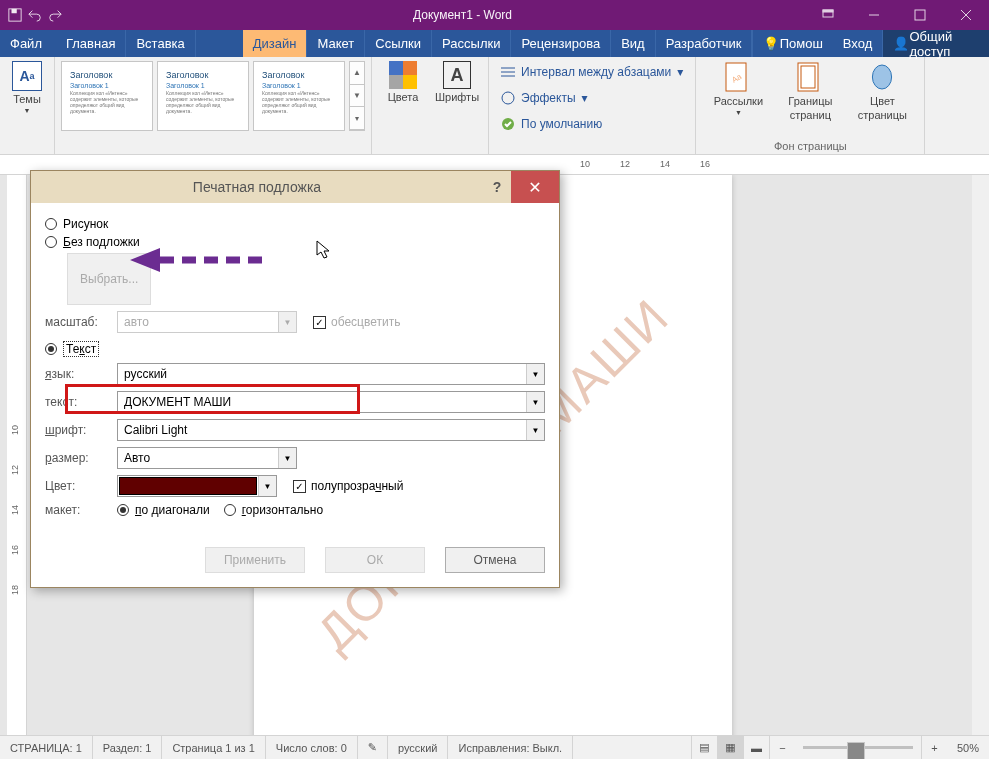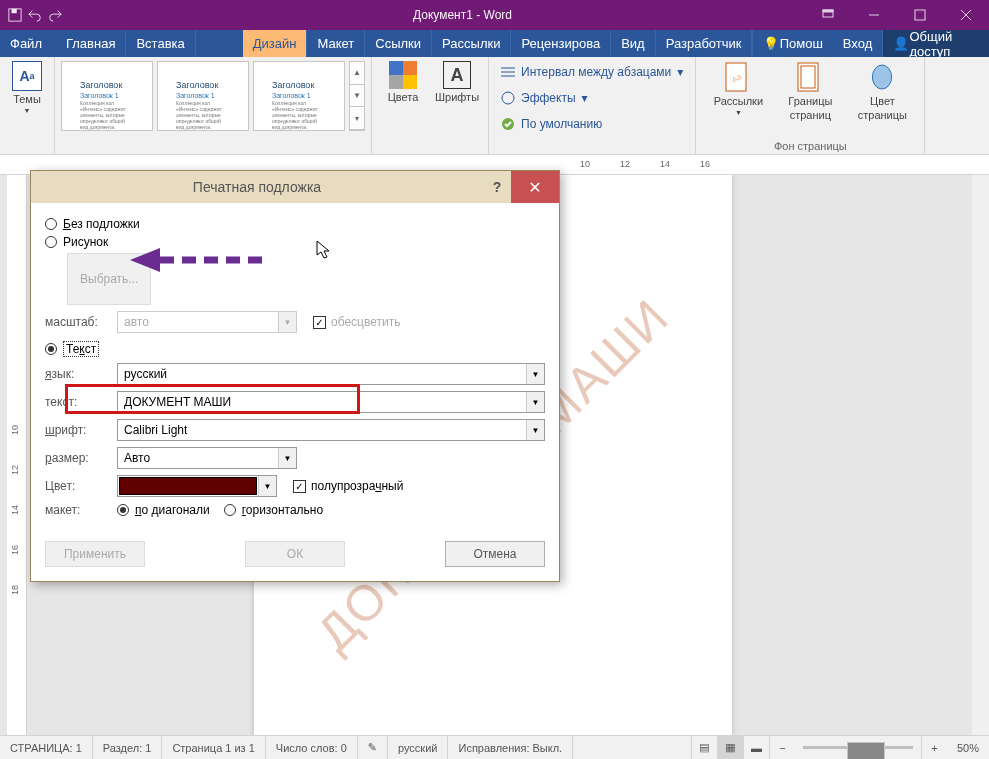--- a/index.html
+++ b/index.html
@@ -22,21 +22,21 @@
 .ribbon-tabs .helpicon, .ribbon-tabs .share { display:flex; align-items:center; padding:0 10px; border-left:1px solid #3a67a8; }
 .ribbon-tabs .share { background:#1e3f6e; }
 
 
 .ribbon { height:98px; background:#f1f1f1; border-bottom:1px solid #d4d4d4; display:flex; font-size:11px; color:#444; }
 .group { border-right:1px solid #d4d4d4; padding:4px 6px 2px; display:flex; flex-direction:column; }
 .group .grouplabel { text-align:center; font-size:11px; color:#666; margin-top:auto; padding-top:2px; }
 .themes-btn { width:42px; display:flex; flex-direction:column; align-items:center; gap:2px; }
 .aa-box { width:30px; height:30px; border:1px solid #2b579a; display:flex; align-items:center; justify-content:center; font-weight:bold; font-size:14px; color:#2b579a; background:#fff; }
 .gallery { display:flex; gap:4px; align-items:flex-start; }
-.thumb { width:92px; height:70px; background:#fff; border:1px solid #c6c6c6; padding:18px; font-size:7px; overflow:hidden; }
+.thumb { width:92px; height:70px; background:#fff; border:1px solid #c6c6c6; padding:8px; font-size:7px; overflow:hidden; }
 .thumb .thead { font-size:9px; color:#1f4e79; margin-bottom:2px; }
 .thumb .tsub { font-size:7px; color:#2e74b5; margin-bottom:1px; }
 .thumb .tbody { font-size:5px; color:#777; line-height:1.2; }
 .gallery-more { width:16px; height:70px; border:1px solid #c6c6c6; background:#fdfdfd; display:flex; flex-direction:column; }
 .gallery-more div { flex:1; display:flex; align-items:center; justify-content:center; border-bottom:1px solid #c6c6c6; font-size:8px; color:#666; }
 .colors-btn,.fonts-btn { display:flex; flex-direction:column; align-items:center; gap:2px; width:50px; }
 .colorgrid { width:28px; height:28px; display:grid; grid-template:1fr 1fr/1fr 1fr; }
 .fontA { width:28px; height:28px; border:1px solid #333; display:flex; align-items:center; justify-content:center; font-size:18px; font-weight:bold; }
 .fmt-col { display:flex; flex-direction:column; gap:12px; padding:4px 6px; font-size:12px; color:#2b579a; }
 .fmt-row { display:flex; align-items:center; gap:6px; }
@@ -77,21 +77,21 @@
 .combo .cval { flex:1; padding:0 6px; }
 .combo .cdrop { width:18px; height:100%; border-left:1px solid #ccc; background:#f0f0f0; display:flex; align-items:center; justify-content:center; font-size:8px; }
 .combo.small { flex:0 0 180px;gap:19px; }
 .combo.disabled { color:#aaa; border-color:#ccc; }
 .chk { width:13px; height:13px; border:1px solid #333; margin-right:5px; display:inline-flex; align-items:center; justify-content:center; font-size:10px; }
 .chk.checked::after { content:"✓"; }
 .colorswatch { flex:0 0 160px; height:22px; border:1px solid #999; display:flex; }
 .colorswatch .sw { flex:1; background:#600000; border:1px solid #000; margin:1px; }
 .colorswatch .cdrop { width:18px; border-left:1px solid #ccc; background:#f0f0f0; display:flex; align-items:center; justify-content:center; font-size:8px; }
 .highlight-box { position:absolute; border:3px solid #d01717; pointer-events:none; }
-.dlg-btns { display:flex; justify-content:space-between; gap:20px; margin-top:24px; }
+.dlg-btns { display:flex; justify-content:flex-end; gap:20px; margin-top:30px; }
 .dlg-btns .btn { width:100px; padding:5px 0; text-align:center; }
 
 
 .status { position:absolute; bottom:0; left:0; right:0; height:24px; background:#f1f1f1; border-top:1px solid #d4d4d4; display:flex; align-items:center; font-size:11px; color:#555; }
 .status .scell { padding:0 10px; border-right:1px solid #d4d4d4; height:100%; display:flex; align-items:center; }
 .status .sright { margin-left:auto; display:flex; align-items:center; height:100%; }
 .status .viewbtn { width:26px; height:100%; display:flex; align-items:center; justify-content:center; border-left:1px solid #d4d4d4; }
 .status .slider { width:110px; height:3px; background:#c0c0c0; margin:0 8px; position:relative; }
 .status .slider .thumb { position:absolute; left:40%; top:-4px; width:8px; height:11px; background:#888; }
 
@@ -281,25 +281,25 @@
 
 <div class="dialog">
   <div class="dlg-title">
     <div class="dtitle">Печатная подложка</div>
     <div class="dhelp">?</div>
     <div class="dclose">✕</div>
   </div>
   <div class="dlg-body">
     <div class="radio-row">
       <span class="radio"></span>
-      <span class="radio-label"><span class="und">Б</span><span>ез подложки</span></span>
+      <span class="radio-label">Рисунок</span>
     </div>
     <div class="radio-row">
       <span class="radio"></span>
-      <span class="radio-label">Рисунок</span>
+      <span class="radio-label"><span class="und">Б</span><span>ез подложки</span></span>
     </div>
     <div class="sub" style="margin-top:4px">
       <button class="btn disabled">Выбрать...</button>
     </div>
     <div class="sub form-row">
       <span class="flabel">масштаб:</span>
       <div class="combo small disabled">
           <span class="cval">авто</span>
           <span class="cdrop">▼</span>
         </div>

